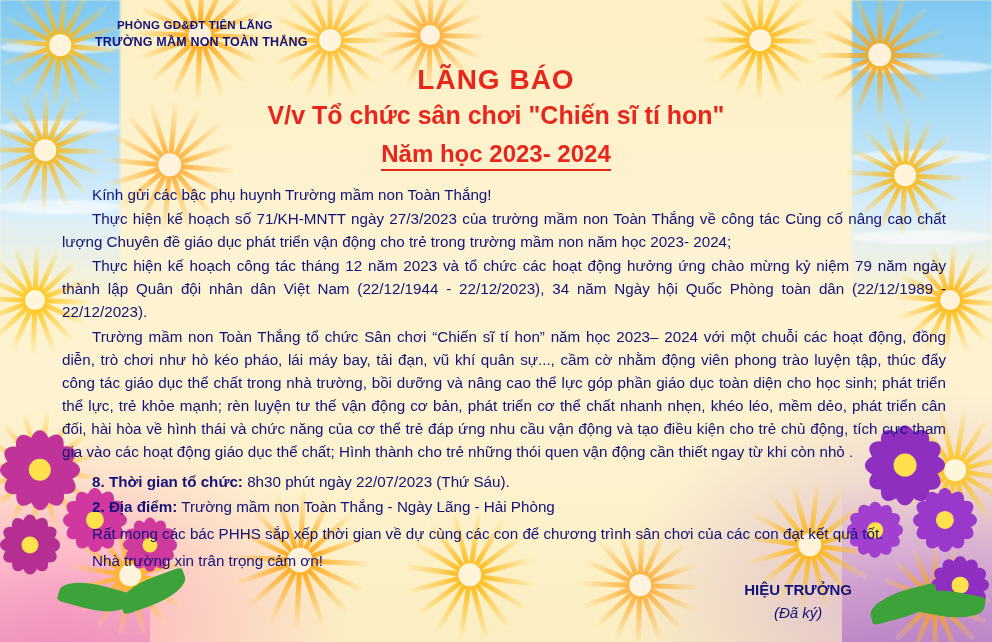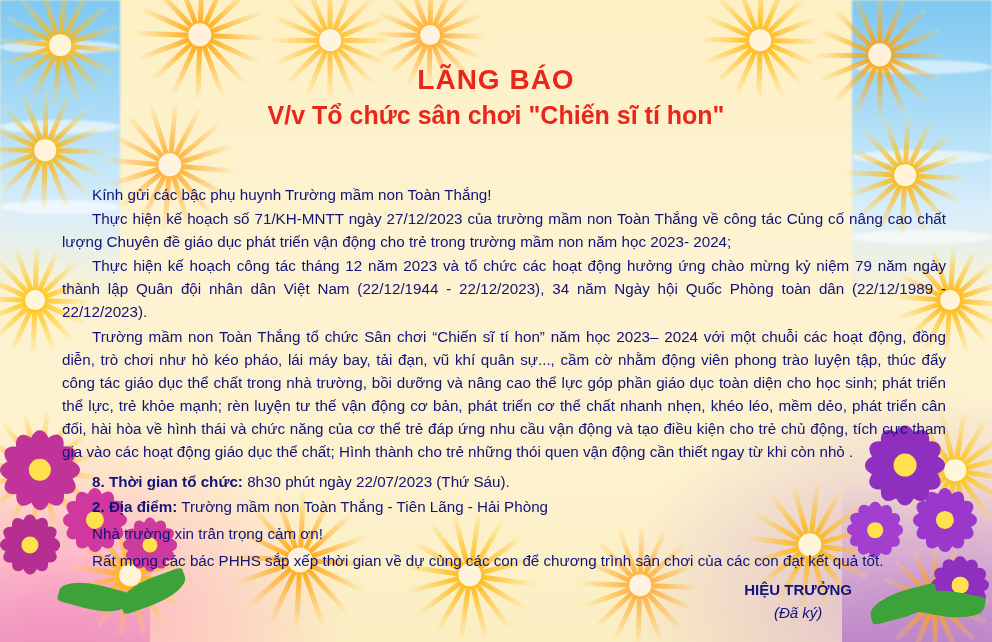--- a/index.html
+++ b/index.html
@@ -684,40 +684,45 @@
         <span style="transform:rotate(300deg);background:#8e2fc0;"></span>
         <span style="transform:rotate(330deg);background:#8e2fc0;"></span>
         <div class="mid"></div>
       </div>
       <div class="leaf" style="left: 60px; top: 575px; transform: rotate(15deg);"></div>
       <div class="leaf" style="left: 120px; top: 590px; transform: rotate(-20deg);"></div>
       <div class="leaf" style="left: 915px; top: 585px; transform: rotate(10deg);"></div>
       <div class="leaf" style="left: 870px; top: 600px; transform: rotate(-15deg);"></div>
     </div>
 
+  <div class="org">
+    <div class="l1">PHÒNG GD&amp;ĐT TIÊN LÃNG</div>
+    <div class="l2">TRƯỜNG MẦM NON TOÀN THẮNG</div>
+  </div>
 
   <div class="titles">
     <div class="t1">LÃNG BÁO</div>
     <div class="t2">V/v Tổ chức sân chơi "Chiến sĩ tí hon"</div>
+    <div class="t3"><span class="u">Năm học 2023- 2024</span></div>
   </div>
 
   <div class="body-text">
     <p class="indent">Kính gửi các bậc phụ huynh Trường mầm non Toàn Thắng!</p>
-    <p class="indent">Thực hiện kế hoạch số 71/KH-MNTT ngày 27/12/2023 của trường mầm non Toàn Thắng về công tác Củng cố nâng cao chất lượng Chuyên đề giáo dục phát triển vận động cho trẻ trong trường mầm non năm học 2023- 2024;</p>
+    <p class="indent">Thực hiện kế hoạch số 71/KH-MNTT ngày 27/3/2023 của trường mầm non Toàn Thắng về công tác Củng cố nâng cao chất lượng Chuyên đề giáo dục phát triển vận động cho trẻ trong trường mầm non năm học 2023- 2024;</p>
     <p class="indent">Thực hiện kế hoạch công tác tháng 12 năm 2023 và tổ chức các hoạt động  hưởng ứng chào mừng kỷ niệm 79 năm ngày thành lập Quân đội nhân dân Việt Nam (22/12/1944 - 22/12/2023), 34 năm Ngày hội Quốc Phòng toàn dân (22/12/1989 - 22/12/2023).</p>
     <p class="indent">Trường mầm non Toàn Thắng tổ chức Sân chơi “Chiến sĩ tí hon” năm học 2023– 2024 với một chuỗi các hoạt động, đồng diễn, trò chơi như hò kéo pháo, lái máy bay, tải đạn, vũ khí quân sự..., cầm cờ nhằm động viên phong trào luyện tập, thúc đẩy công tác giáo dục thể chất trong nhà trường, bồi dưỡng và nâng cao thể lực góp phần giáo dục toàn diện cho học sinh; phát triển thể lực, trẻ khỏe mạnh; rèn luyện tư thế vận động cơ bản, phát triển cơ thể chất nhanh nhẹn, khéo léo, mềm dẻo, phát triển cân đối, hài hòa về hình thái và chức năng của cơ thể trẻ đáp ứng nhu cầu vận động và tạo điều kiện cho trẻ chủ động, tích cực tham gia vào các hoạt động giáo dục thể chất; Hình thành cho trẻ những thói quen vận động cần thiết ngay từ khi còn nhỏ .</p>
 
     <div class="list">
       <p><b>8. Thời gian tổ chức:</b><span> 8h30 phút ngày 22/07/2023 (Thứ Sáu).</span></p>
-      <p><b>2. Địa điểm:</b><span> Trường mầm non Toàn Thắng - Tiên Lãng - Hải Phòng</span></p>
+      <p><b>2. Địa điểm:</b><span> Trường mầm non Toàn Thắng - Ngày Lãng - Hải Phòng</span></p>
     </div>
 
     <div class="closing">
+      <p class="indent">Rất mong các bác PHHS sắp xếp thời gian về dự cùng các con để chương trình sân chơi của các con đạt kết quả tốt.</p>
       <p class="indent">Nhà trường xin trân trọng cảm ơn!</p>
-      <p class="indent">Rất mong các bác PHHS sắp xếp thời gian về dự cùng các con để chương trình sân chơi của các con đạt kết quả tốt.</p>
     </div>
   </div>
 
   <div class="sign">
     <div class="role">HIỆU TRƯỞNG</div>
     <div class="note">(Đã ký)</div>
   </div>
 
 </div>
 

